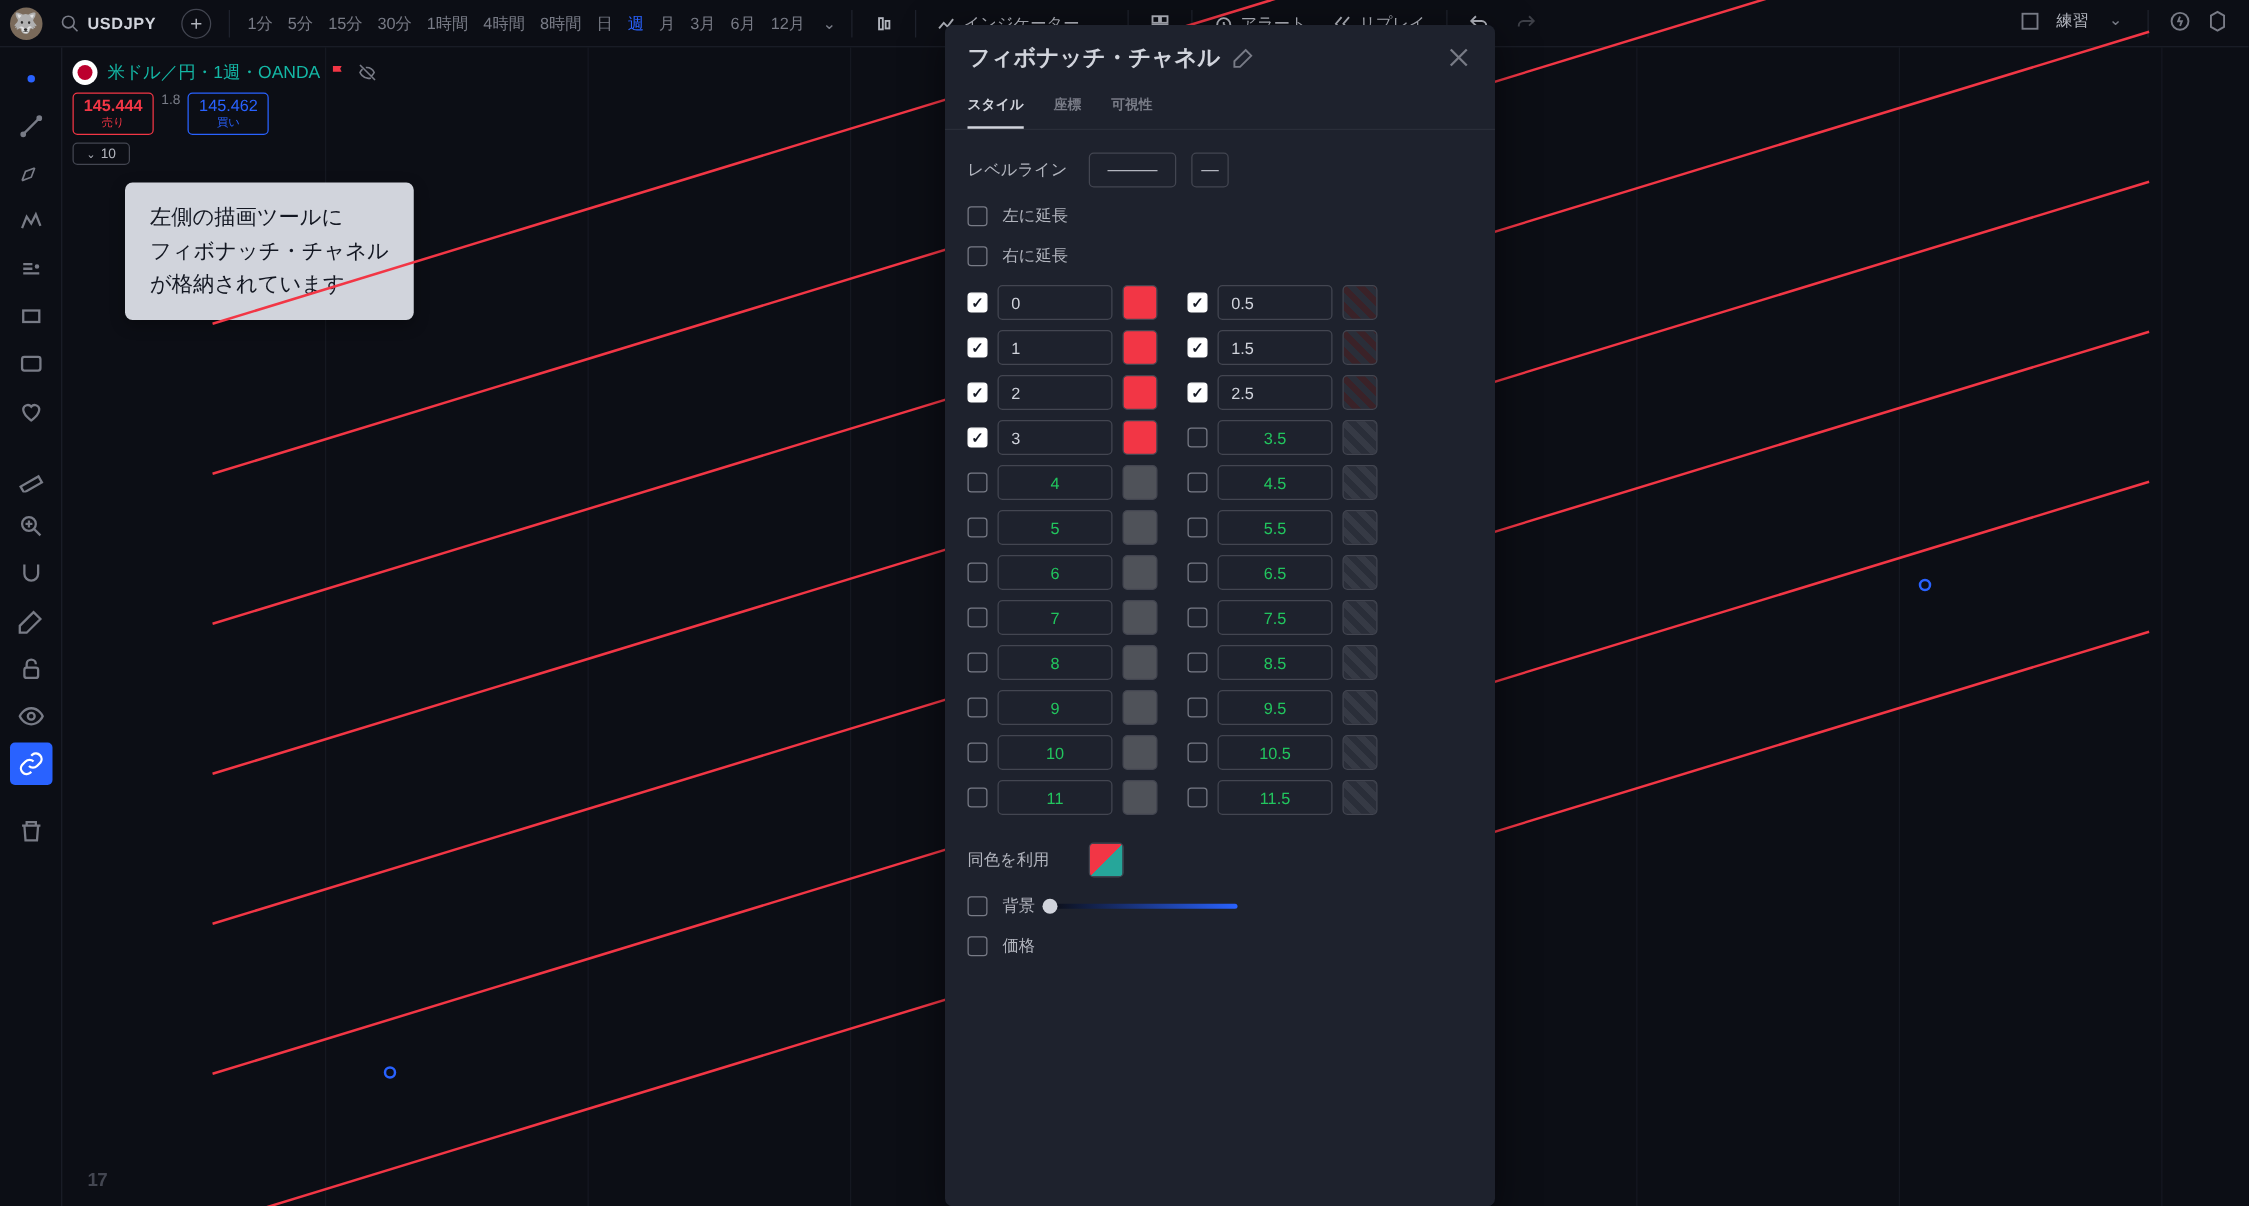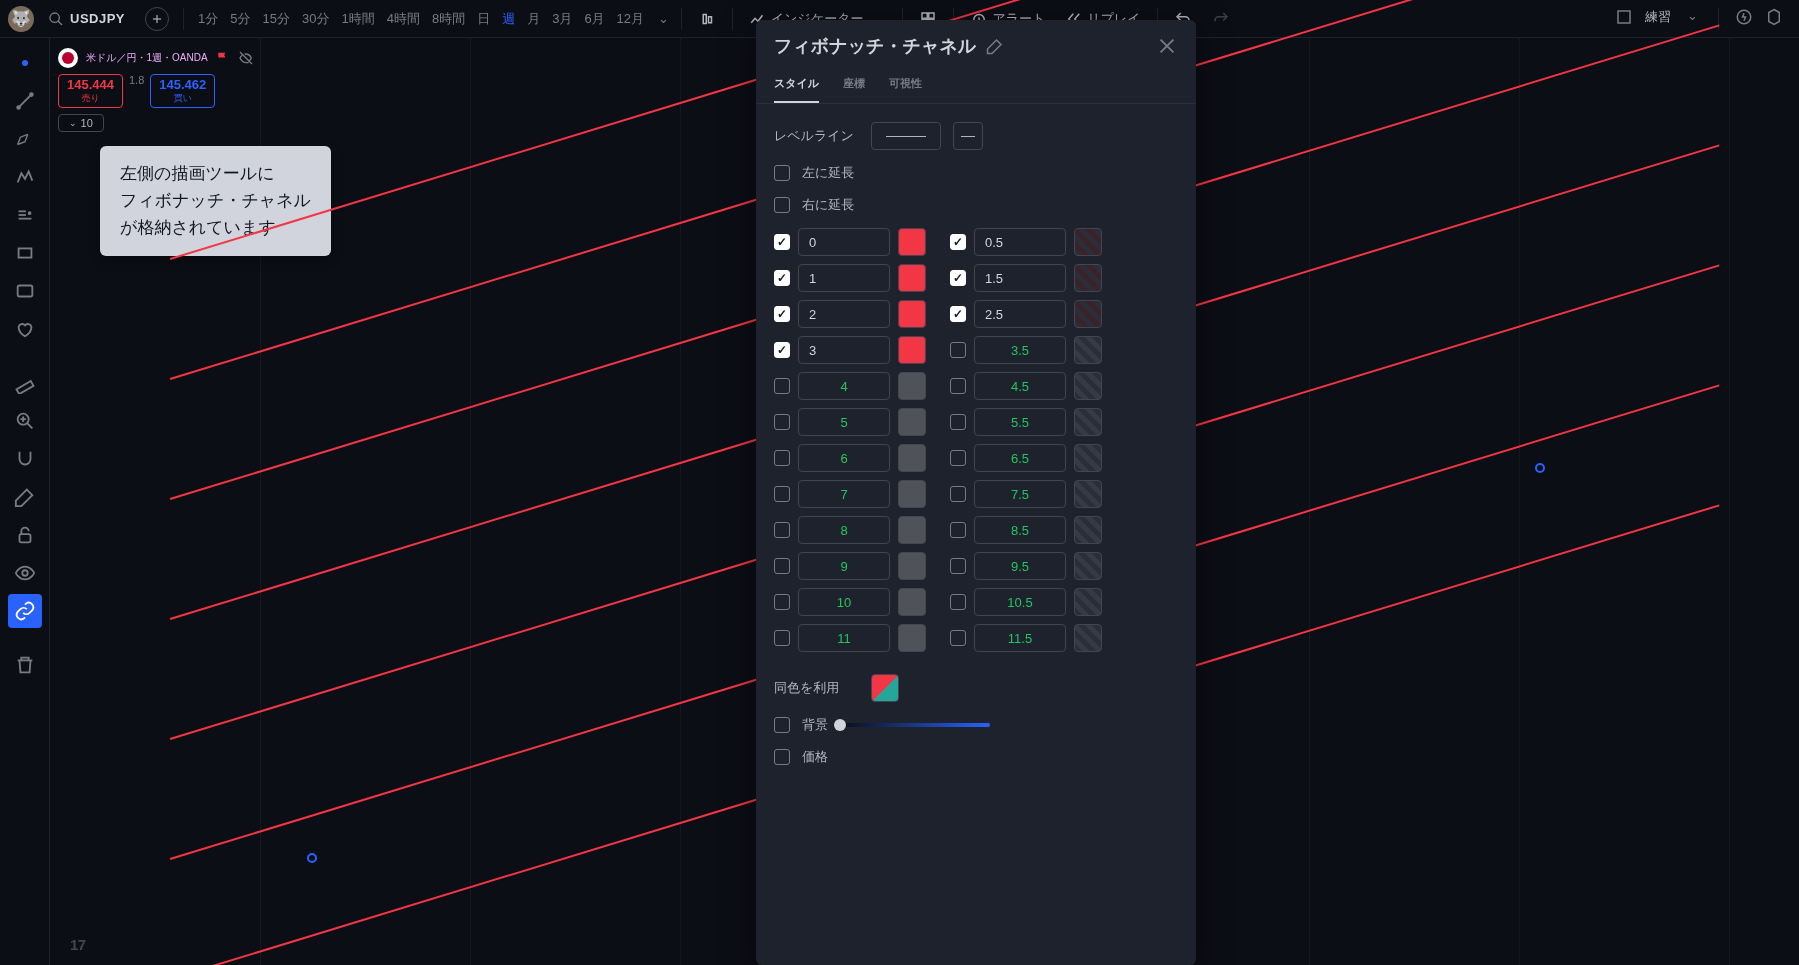--- a/index.html
+++ b/index.html
@@ -24,30 +24,30 @@
 .ls-btn { width:34px; height:34px; display:flex; align-items:center; justify-content:center; border-radius:4px; color:#787b86; position:relative; }
 .ls-btn.active { background:#2962ff; color:#fff; }
 .ls-btn svg { width:22px; height:22px; }
 .ls-gap { height:12px; }
 .ls-dot { width:6px; height:6px; background:#2962ff; border-radius:50%; }
 
 .chart { position:absolute; left:50px; top:38px; right:0; bottom:0; background:#0c0e15; }
 .chart-header { position:absolute; left:8px; top:10px; display:flex; align-items:center; gap:8px; }
 .flag-circle { width:20px; height:20px; border-radius:50%; background:#fff; display:flex; align-items:center; justify-content:center; overflow:hidden; }
 .flag-circle::after { content:''; width:12px; height:12px; background:#bc002d; border-radius:50%; }
-.sym-info { color:#f0abfc; font-size:10px; }
+.sym-info { color:#14b8a6; font-size:14px; }
 .flag-icon { width:14px; height:14px; color:#f23645; }
 .eye-hide { width:16px; height:16px; color:#787b86; }
 .price-box { position:absolute; left:8px; top:36px; display:flex; align-items:flex-start; gap:6px; }
 .sell-box { border:1px solid #f23645; border-radius:4px; padding:2px 8px; text-align:center; }
 .sell-val { color:#f23645; font-weight:700; font-size:13px; }
 .sell-lbl { color:#f23645; font-size:9px; }
 .spread { color:#787b86; font-size:11px; }
 .buy-box { border:1px solid #2962ff; border-radius:4px; padding:2px 8px; text-align:center; }
-.buy-val { color:#2962ff; font-weight:700; font-size:13px; }
+.buy-val { color:#2962ff; font-weight:400; font-size:13px; }
 .buy-lbl { color:#2962ff; font-size:9px; }
 .qty-box { position:absolute; left:8px; top:76px; border:1px solid #434651; border-radius:4px; padding:2px 10px; font-size:11px; color:#b2b5be; display:flex; align-items:center; gap:4px; }
 .annotation-box { position:absolute; left:50px; top:108px; background:#d1d4dc; color:#131722; padding:14px 20px; border-radius:6px; font-size:17px; line-height:1.6; box-shadow:0 4px 12px rgba(0,0,0,.3); }
 .annotation-box::before { content:''; position:absolute; left:-10px; top:20px; border:10px solid transparent; border-right-color:#d1d4dc; }
 
 .fib-lines { position:absolute; inset:0; pointer-events:none; }
 .fib-line { position:absolute; height:1.5px; background:#F23645; transform-origin:left center; transform:rotate(-17deg); }
 .handle { position:absolute; width:10px; height:10px; border:2px solid #2962ff; background:#0c0e15; border-radius:50%; transform:translate(-50%,-50%); }
 
 .grid-v { position:absolute; top:0; bottom:0; width:1px; background:#1e222d; opacity:.5; }

